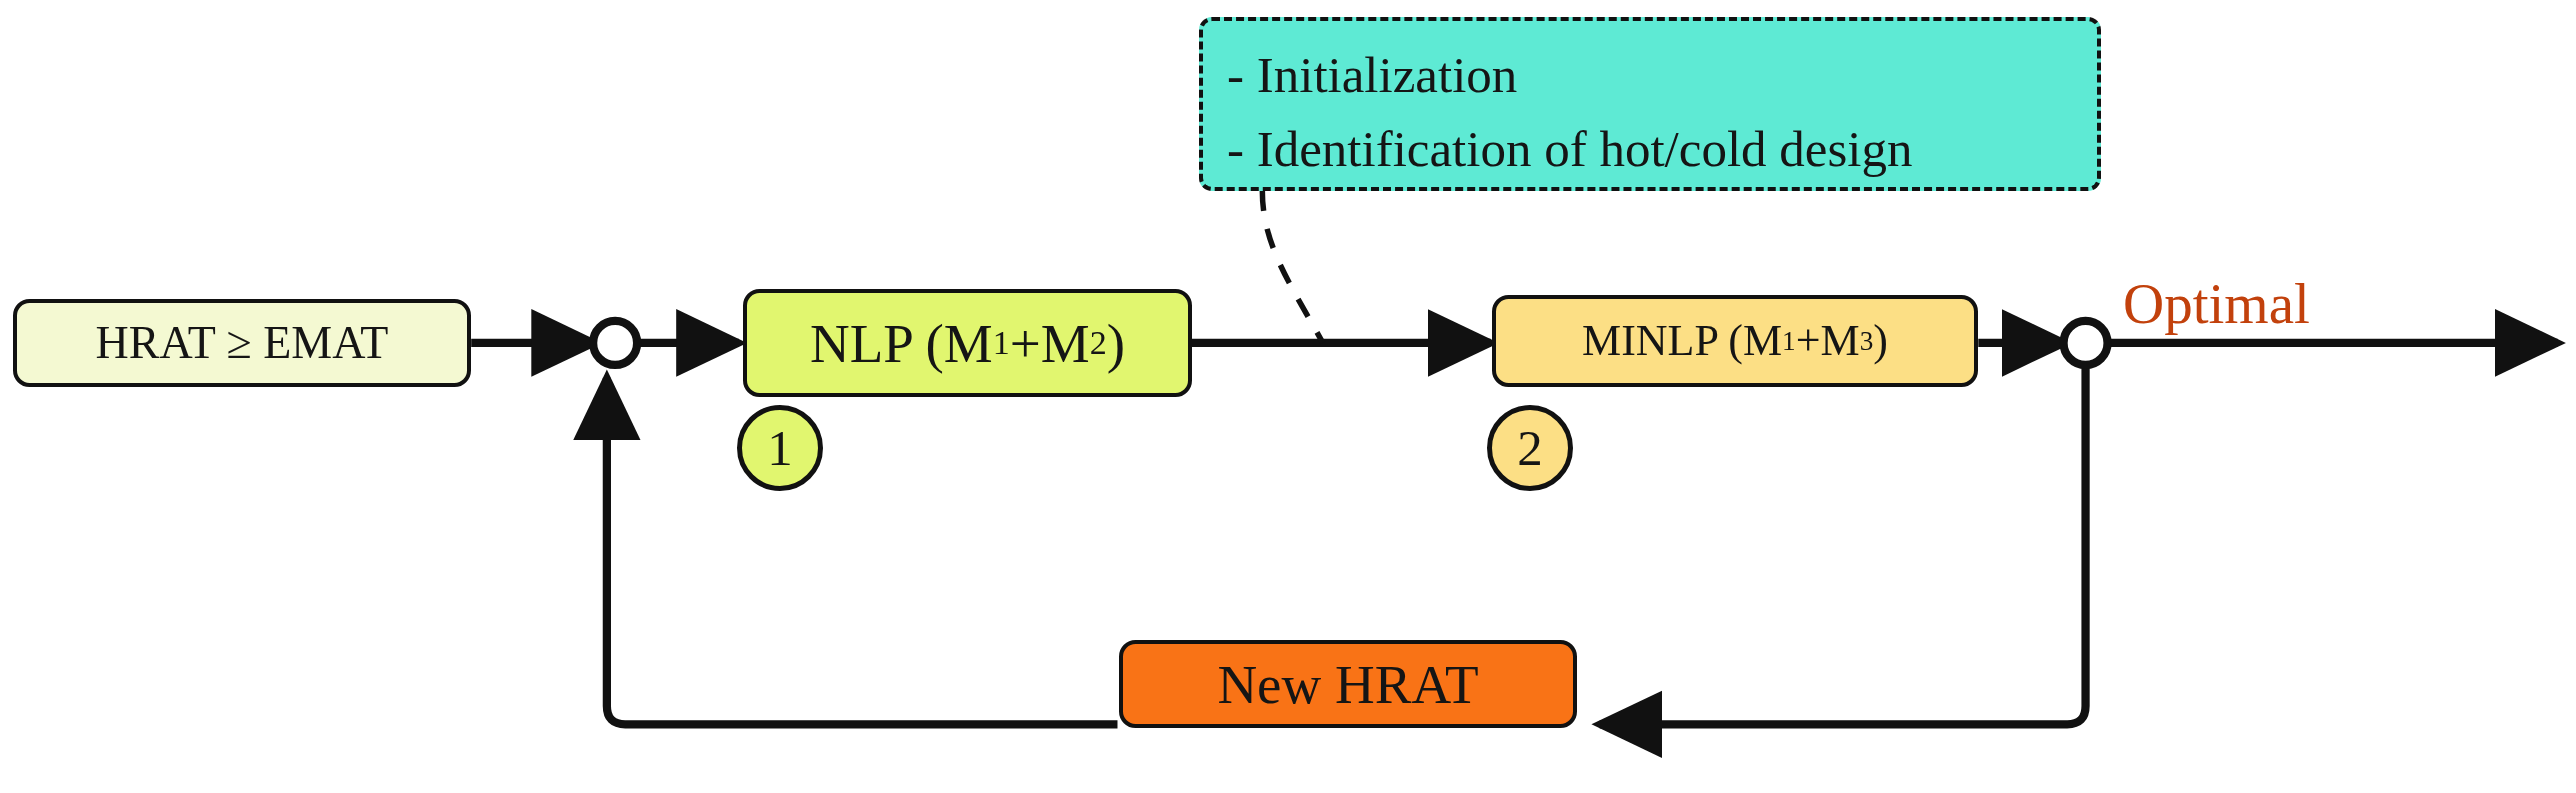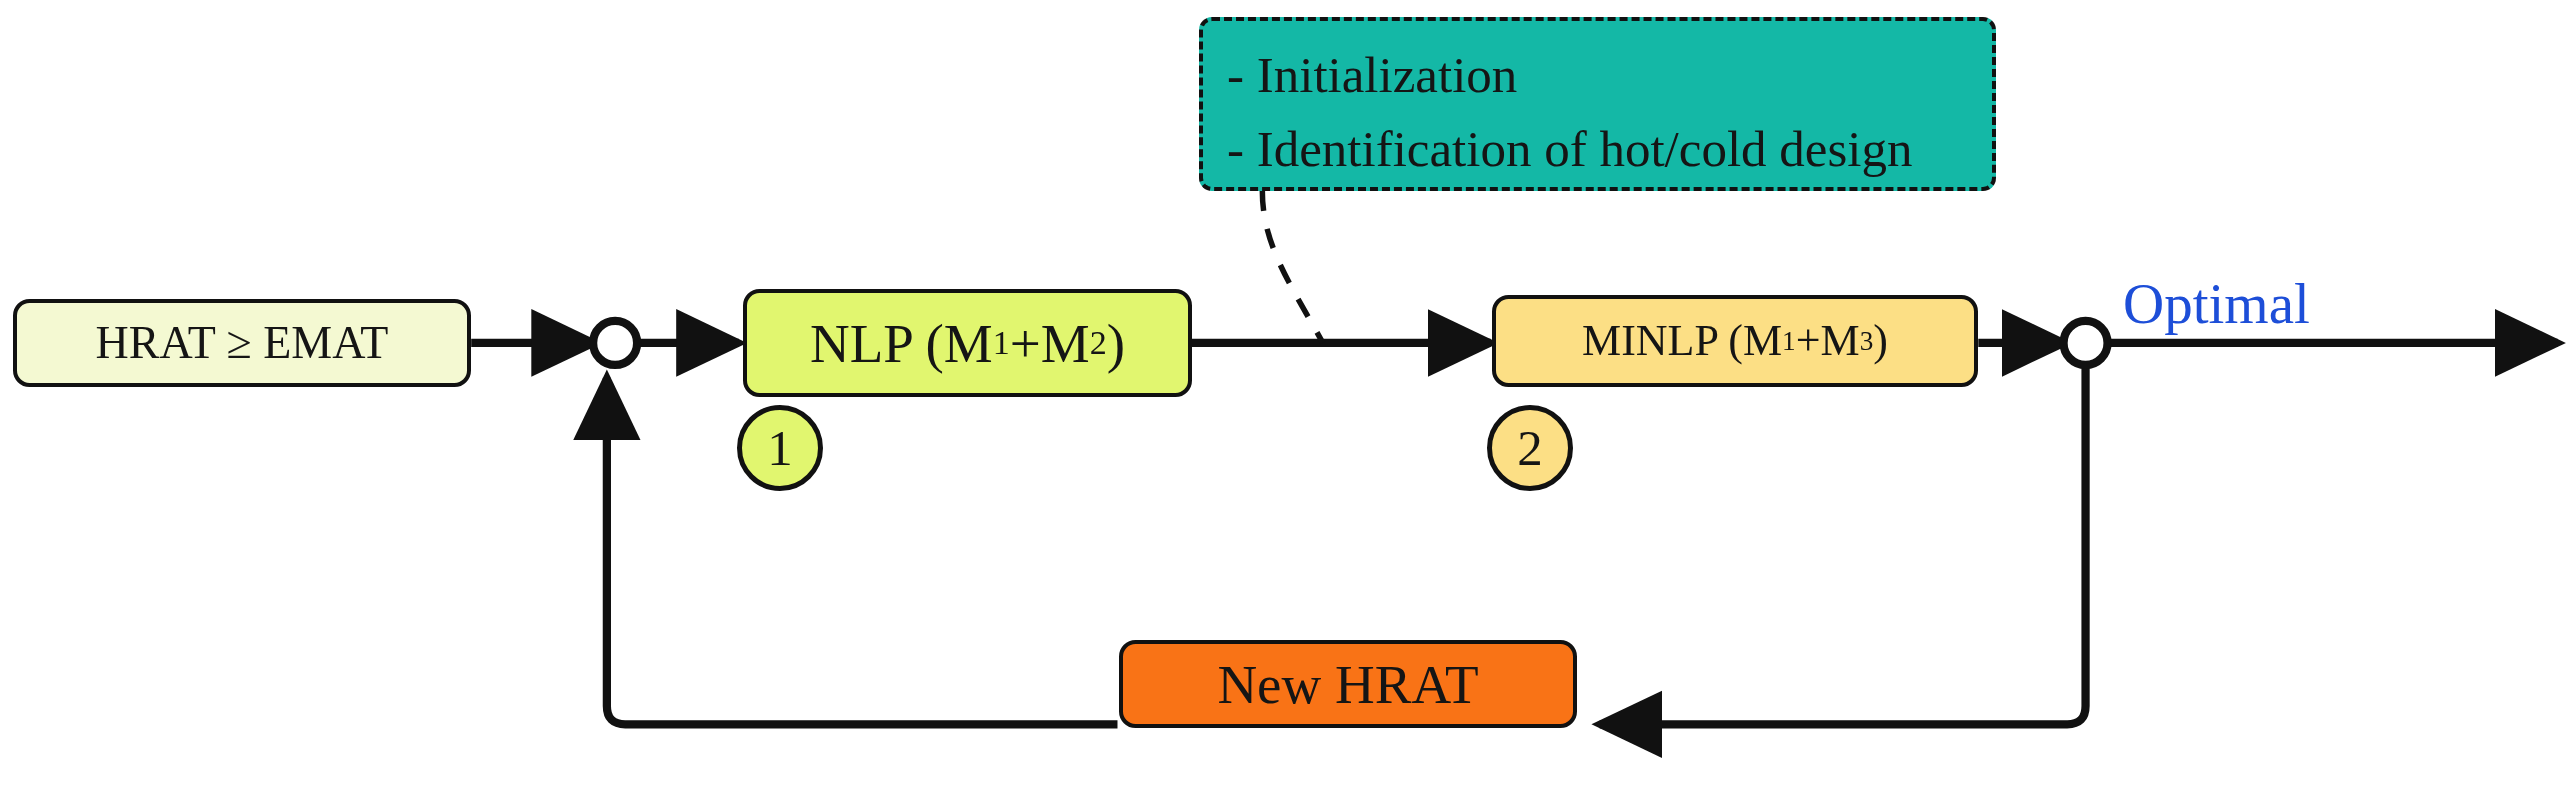--- a/index.html
+++ b/index.html
@@ -68,23 +68,23 @@
   .node sub {
     font-size: 0.62em;
     vertical-align: -0.28em;
     line-height: 0;
   }
 
   
   #callout-box {
     position: absolute;
     left: 1199px; top: 16.5px;
-    width: 797px; height: 174px;
+    width: 902px; height: 174px;
     box-sizing: border-box;
-    background: #14b8a6;
+    background: #5eead4;
     border: 4.6px dashed #111111;
     border-radius: 13px;
     padding: 18.3px 24px 0 24px;
     color: #151515;
   }
   .callout-line {
     font-size: 51px;
     line-height: 1.45;
     white-space: nowrap;
   }
@@ -106,21 +106,21 @@
   #badge-2 { left: 1487px; top: 405px; background: #fcdf85; }
 
   
   #output-label {
     position: absolute;
     left: 2123px;
     top: 273px;
     width: 431px;
     font-size: 57px;
     line-height: 1.08;
-    color: #1d4ed8;
+    color: #c2410c;
     text-align: left;
   }
   #output-label .lbl-top { display: block; }
   #output-label .lbl-bot { display: block; margin-top: 16.5px; }
 </style>
 </head>
 <body>
 
 <div id="diagram-root">
 

